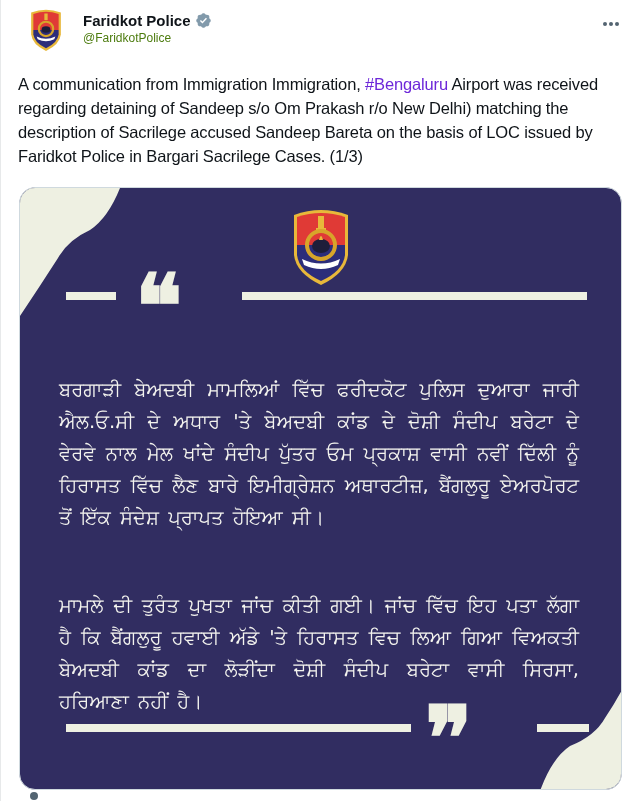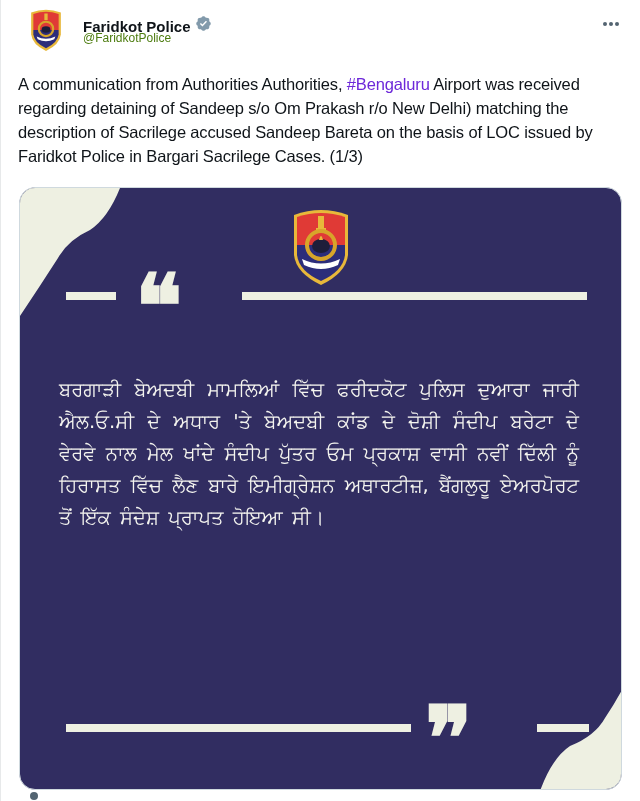--- a/index.html
+++ b/index.html
@@ -4,21 +4,21 @@
 <style>
   * { box-sizing: border-box; margin: 0; padding: 0; }
   html, body { width: 640px; height: 801px; overflow: hidden; background: #ffffff; }
   body { font-family: "Liberation Sans", "DejaVu Sans", sans-serif; color: #0f1419; position: relative; }
 
   .left-rule { position: absolute; left: 0; top: 0; width: 1px; height: 801px; background: #e7e9ea; }
 
   .header { position: absolute; left: 24px; top: 6px; width: 600px; height: 50px; }
   .avatar { position: absolute; left: 2px; top: 2px; width: 40px; height: 44px; }
   .name-row { position: absolute; left: 59px; top: 6px; display: flex; align-items: center; gap: 4px; }
-  .display-name { font-weight: 700; font-size: 15px; color: #0f1419; margin-top: 6px; }
+  .display-name { font-weight: 700; font-size: 15px; color: #0f1419; }
   .verified { width: 17px; height: 17px; display: inline-block; }
   .handle { position: absolute; left: 59px; top: 25px; font-size: 12px; color: #4d7c0f; }
   .more { position: absolute; right: 0; top: 8px; width: 26px; height: 20px; display: flex; align-items: center; justify-content: center; gap: 2px; cursor: pointer; }
   .more span { width: 4px; height: 4px; border-radius: 50%; background: #536471; display: inline-block; }
 
   .tweet-text { position: absolute; left: 18px; top: 72px; width: 600px; font-size: 16.5px; line-height: 24px; color: #0f1419; font-family: "Liberation Sans Narrow", "Liberation Sans", sans-serif; letter-spacing: -0.15px; }
   .tweet-text .hashtag { color: #6d28d9; cursor: pointer; }
 
   .media { position: absolute; left: 19px; top: 187px; width: 603px; height: 603px; border-radius: 16px; overflow: hidden; background: #312d61; border: 1px solid #cfd9de; }
   .media svg.deco { position: absolute; left: 0; top: 0; }
@@ -57,21 +57,21 @@
     </svg>
   </div>
   <div class="handle">@FaridkotPolice</div>
   <div class="more">
     <span></span>
     <span></span>
     <span></span>
   </div>
 </div>
 
-<div class="tweet-text"><span>A communication from Authorities Authorities, </span><span class="hashtag">#Bengaluru</span><span> Airport was received regarding detaining of Sandeep s/o Om Prakash r/o New Delhi) matching the description of Sacrilege accused Sandeep Bareta on the basis of LOC issued by Faridkot Police in Bargari Sacrilege Cases. (1/3)</span></div>
+<div class="tweet-text"><span>A communication from Immigration Immigration, </span><span class="hashtag">#Bengaluru</span><span> Airport was received regarding detaining of Sandeep s/o Om Prakash r/o New Delhi) matching the description of Sacrilege accused Sandeep Bareta on the basis of LOC issued by Faridkot Police in Bargari Sacrilege Cases. (1/3)</span></div>
 
 <div class="media">
   <svg class="deco" width="603" height="603" viewBox="0 0 603 603">
     <path d="M0 0 L100 0 Q88 30 70 42 Q48 52 38 70 Q20 98 0 128 Z" fill="#eef0e2"></path>
     <path d="M603 603 L520 603 Q532 570 550 558 Q575 548 585 530 Q595 515 603 500 Z" fill="#eef0e2"></path>
   </svg>
 
   <svg class="badge-big" viewBox="0 0 62 80">
     <path d="M4 8 Q31 -2 58 8 L58 48 Q56 66 31 78 Q6 66 4 48 Z" fill="#e8b83a"></path>
     <path d="M7 10 Q31 2 55 10 L55 38 L7 38 Z" fill="#e03a36"></path>
@@ -84,20 +84,21 @@
     <path d="M12 52 Q31 61 50 52 L48 58 Q31 66 14 58 Z" fill="#ffffff"></path>
   </svg>
 
   <div class="quote-row" style="top:88px;">
     <div class="q-line" style="left:46px; width:50px;"></div>
     <div class="q-glyph" style="left:115px;">❝</div>
     <div class="q-line" style="left:222px; width:345px;"></div>
   </div>
 
   <div class="pa-block" style="top:152px;">ਬਰਗਾੜੀ ਬੇਅਦਬੀ ਮਾਮਲਿਆਂ ਵਿੱਚ ਫਰੀਦਕੋਟ ਪੁਲਿਸ ਦੁਆਰਾ ਜਾਰੀ ਐਲ.ਓ.ਸੀ ਦੇ ਅਧਾਰ 'ਤੇ ਬੇਅਦਬੀ ਕਾਂਡ ਦੇ ਦੋਸ਼ੀ ਸੰਦੀਪ ਬਰੇਟਾ ਦੇ ਵੇਰਵੇ ਨਾਲ ਮੇਲ ਖਾਂਦੇ ਸੰਦੀਪ ਪੁੱਤਰ ਓਮ ਪ੍ਰਕਾਸ਼ ਵਾਸੀ ਨਵੀਂ ਦਿੱਲੀ ਨੂੰ ਹਿਰਾਸਤ ਵਿੱਚ ਲੈਣ ਬਾਰੇ ਇਮੀਗ੍ਰੇਸ਼ਨ ਅਥਾਰਟੀਜ਼, ਬੈਂਗਲੁਰੂ ਏਅਰਪੋਰਟ ਤੋਂ ਇੱਕ ਸੰਦੇਸ਼ ਪ੍ਰਾਪਤ ਹੋਇਆ ਸੀ।</div>
+  <div class="pa-block" style="top:368px;">ਮਾਮਲੇ ਦੀ ਤੁਰੰਤ ਪੁਖਤਾ ਜਾਂਚ ਕੀਤੀ ਗਈ। ਜਾਂਚ ਵਿੱਚ ਇਹ ਪਤਾ ਲੱਗਾ ਹੈ ਕਿ ਬੈਂਗਲੁਰੂ ਹਵਾਈ ਅੱਡੇ 'ਤੇ ਹਿਰਾਸਤ ਵਿਚ ਲਿਆ ਗਿਆ ਵਿਅਕਤੀ ਬੇਅਦਬੀ ਕਾਂਡ ਦਾ ਲੋੜੀਂਦਾ ਦੋਸ਼ੀ ਸੰਦੀਪ ਬਰੇਟਾ ਵਾਸੀ ਸਿਰਸਾ, ਹਰਿਆਣਾ ਨਹੀਂ ਹੈ।</div>
 
   <div class="quote-row" style="top:520px;">
     <div class="q-line" style="left:46px; width:345px;"></div>
     <div class="q-glyph" style="left:405px;">❞</div>
     <div class="q-line" style="left:517px; width:52px;"></div>
   </div>
 </div>
 
 <div class="footer-cut">
   <span class="person"></span>

